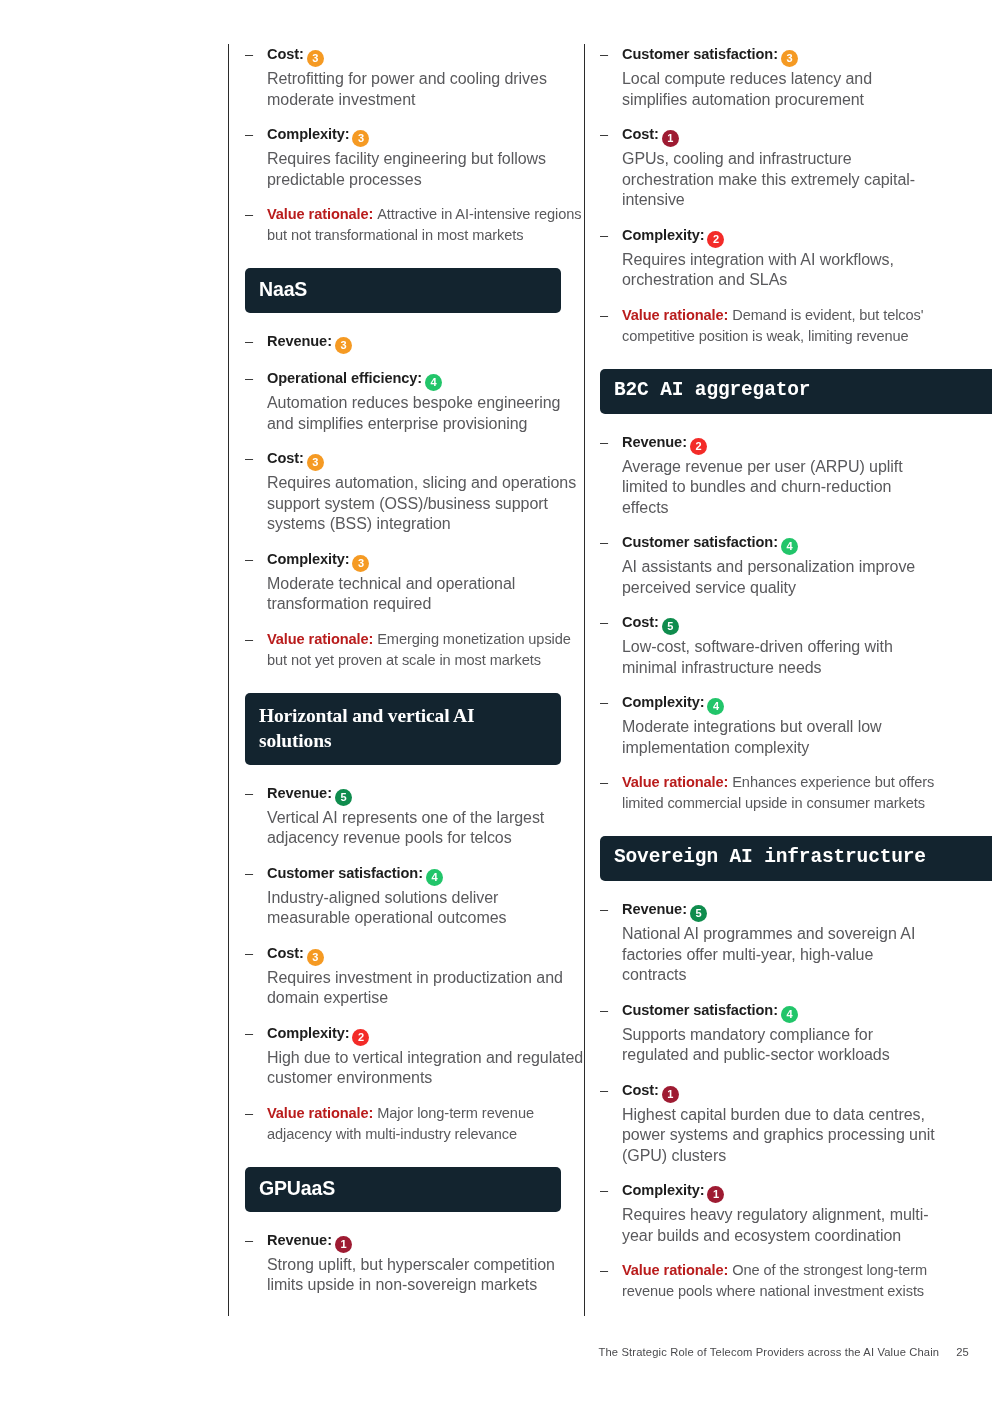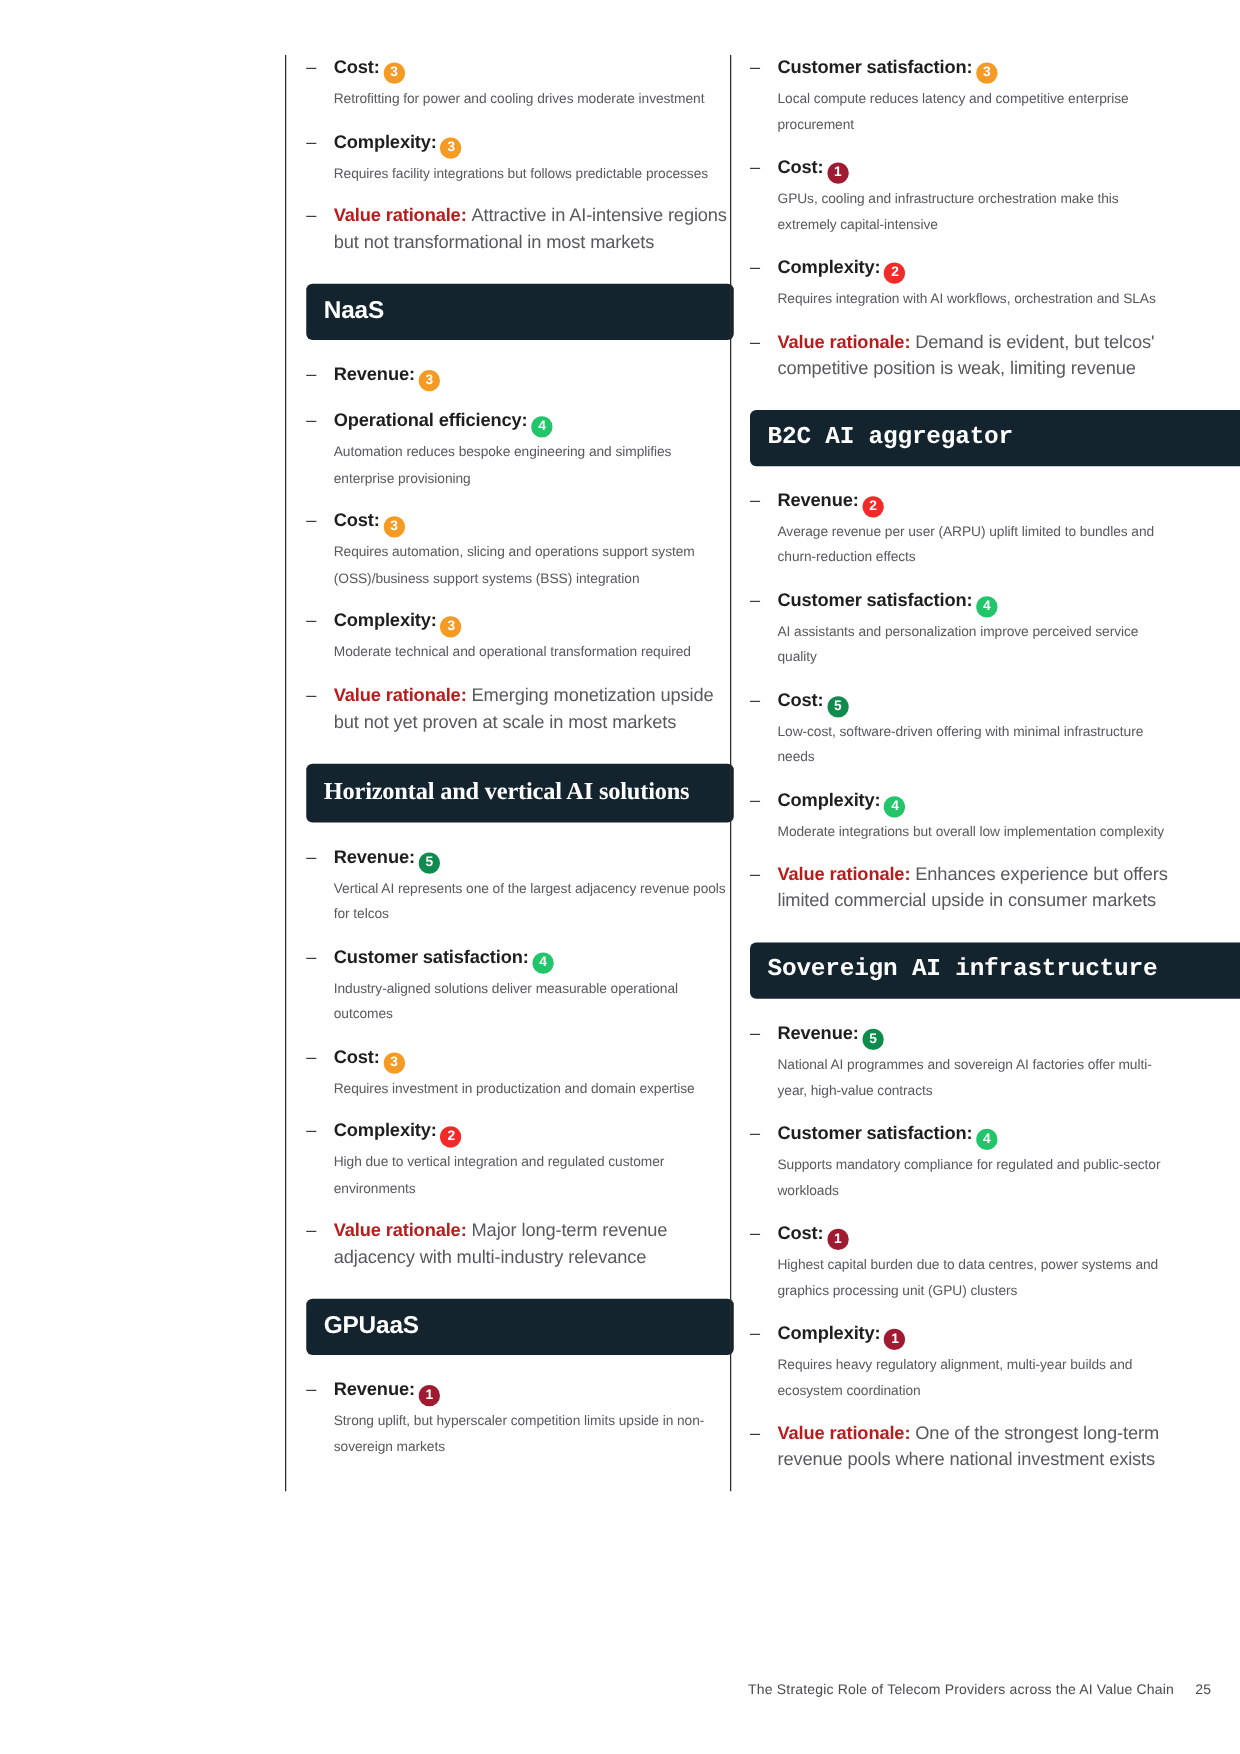--- a/index.html
+++ b/index.html
@@ -47,21 +47,21 @@
   .section-bar {
     background: #13242f;
     border-radius: 5px;
     color: #ffffff;
     font-size: 19.5px;
     font-weight: 700;
     letter-spacing: -0.15px;
     line-height: 25px;
     padding: 9px 14px 11px 14px;
     margin: 22px 0 18px 0;
-    width: 342px;
+    width: 316px;
     box-sizing: border-box;
   }
   .column.right .section-bar { width: 408px; font-family: Liberation Mono, monospace; }
   .section-bar.two-line { padding-top: 10px; padding-bottom: 12px; font-family: Liberation Serif, serif; }
 
   
   .bullet {
     position: relative;
     padding-left: 22px;
     margin-bottom: 14px;
@@ -91,21 +91,21 @@
     border-radius: 50%;
     color: #ffffff;
     font-size: 11px;
     font-weight: 700;
     line-height: 17px;
     vertical-align: -3px;
     margin-left: 3px;
     text-align: center;
   }
   .desc {
-    font-size: 11px;
+    font-size: 16px;
     line-height: 20.5px;
     color: #59595c;
     letter-spacing: -0.05px;
     margin-top: 2px;
   }
 
   
   .bullet.rationale .metric-line {
     font-weight: 400;
     color: #59595c;
@@ -143,21 +143,21 @@
   <div class="columns">
     <div class="column left" id="col-left">
         <div class="bullet">
           <span class="dash">–</span>
           <div class="metric-line"><span>Cost:</span><span class="badge" style="background: rgb(245, 154, 35);">3</span></div>
           <div class="desc">Retrofitting for power and cooling drives moderate investment</div>
         </div>
         <div class="bullet">
           <span class="dash">–</span>
           <div class="metric-line"><span>Complexity:</span><span class="badge" style="background: rgb(245, 154, 35);">3</span></div>
-          <div class="desc">Requires facility integrations but follows predictable processes</div>
+          <div class="desc">Requires facility engineering but follows predictable processes</div>
         </div>
         <div class="bullet rationale">
           <span class="dash">–</span>
           <div class="metric-line"><span class="rat-label">Value rationale: </span><span>Attractive in AI-intensive regions but not transformational in most markets</span></div>
         </div>
         <div class="section-bar">NaaS</div>
         <div class="bullet">
           <span class="dash">–</span>
           <div class="metric-line"><span>Revenue:</span><span class="badge" style="background: rgb(245, 154, 35);">3</span></div>
         </div>
@@ -209,21 +209,21 @@
         <div class="bullet">
           <span class="dash">–</span>
           <div class="metric-line"><span>Revenue:</span><span class="badge" style="background: rgb(158, 27, 50);">1</span></div>
           <div class="desc">Strong uplift, but hyperscaler competition limits upside in non-sovereign markets</div>
         </div>
       </div>
     <div class="column right" id="col-right">
         <div class="bullet">
           <span class="dash">–</span>
           <div class="metric-line"><span>Customer satisfaction:</span><span class="badge" style="background: rgb(245, 154, 35);">3</span></div>
-          <div class="desc">Local compute reduces latency and competitive enterprise procurement</div>
+          <div class="desc">Local compute reduces latency and simplifies automation procurement</div>
         </div>
         <div class="bullet">
           <span class="dash">–</span>
           <div class="metric-line"><span>Cost:</span><span class="badge" style="background: rgb(158, 27, 50);">1</span></div>
           <div class="desc">GPUs, cooling and infrastructure orchestration make this extremely capital-intensive</div>
         </div>
         <div class="bullet">
           <span class="dash">–</span>
           <div class="metric-line"><span>Complexity:</span><span class="badge" style="background: rgb(243, 43, 40);">2</span></div>
           <div class="desc">Requires integration with AI workflows, orchestration and SLAs</div>

